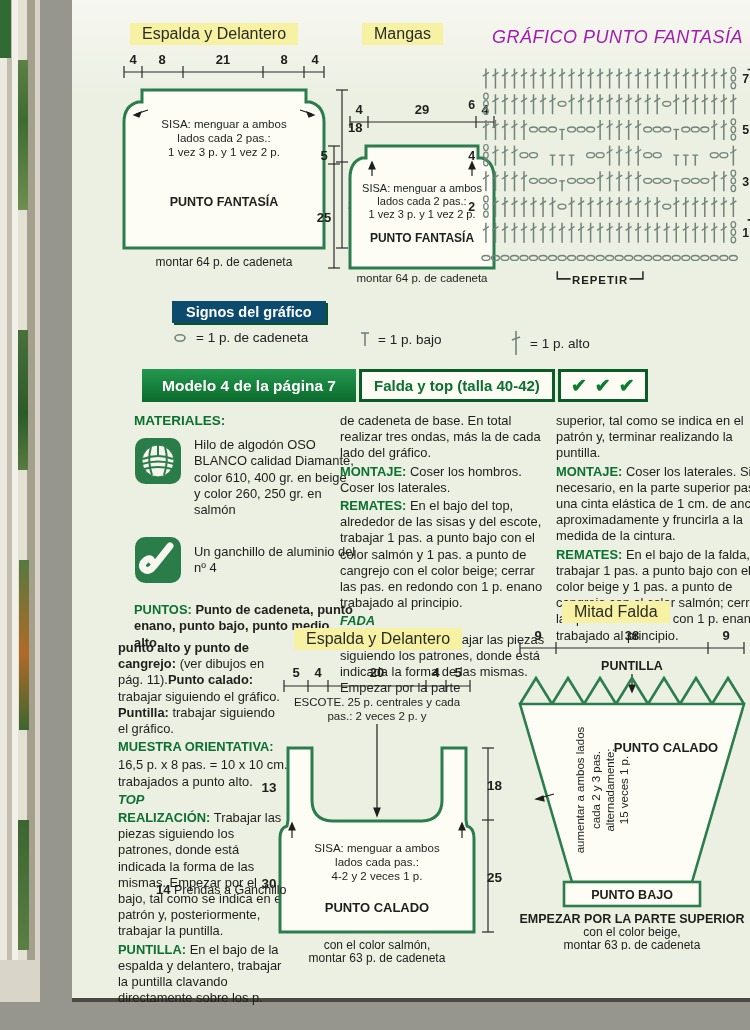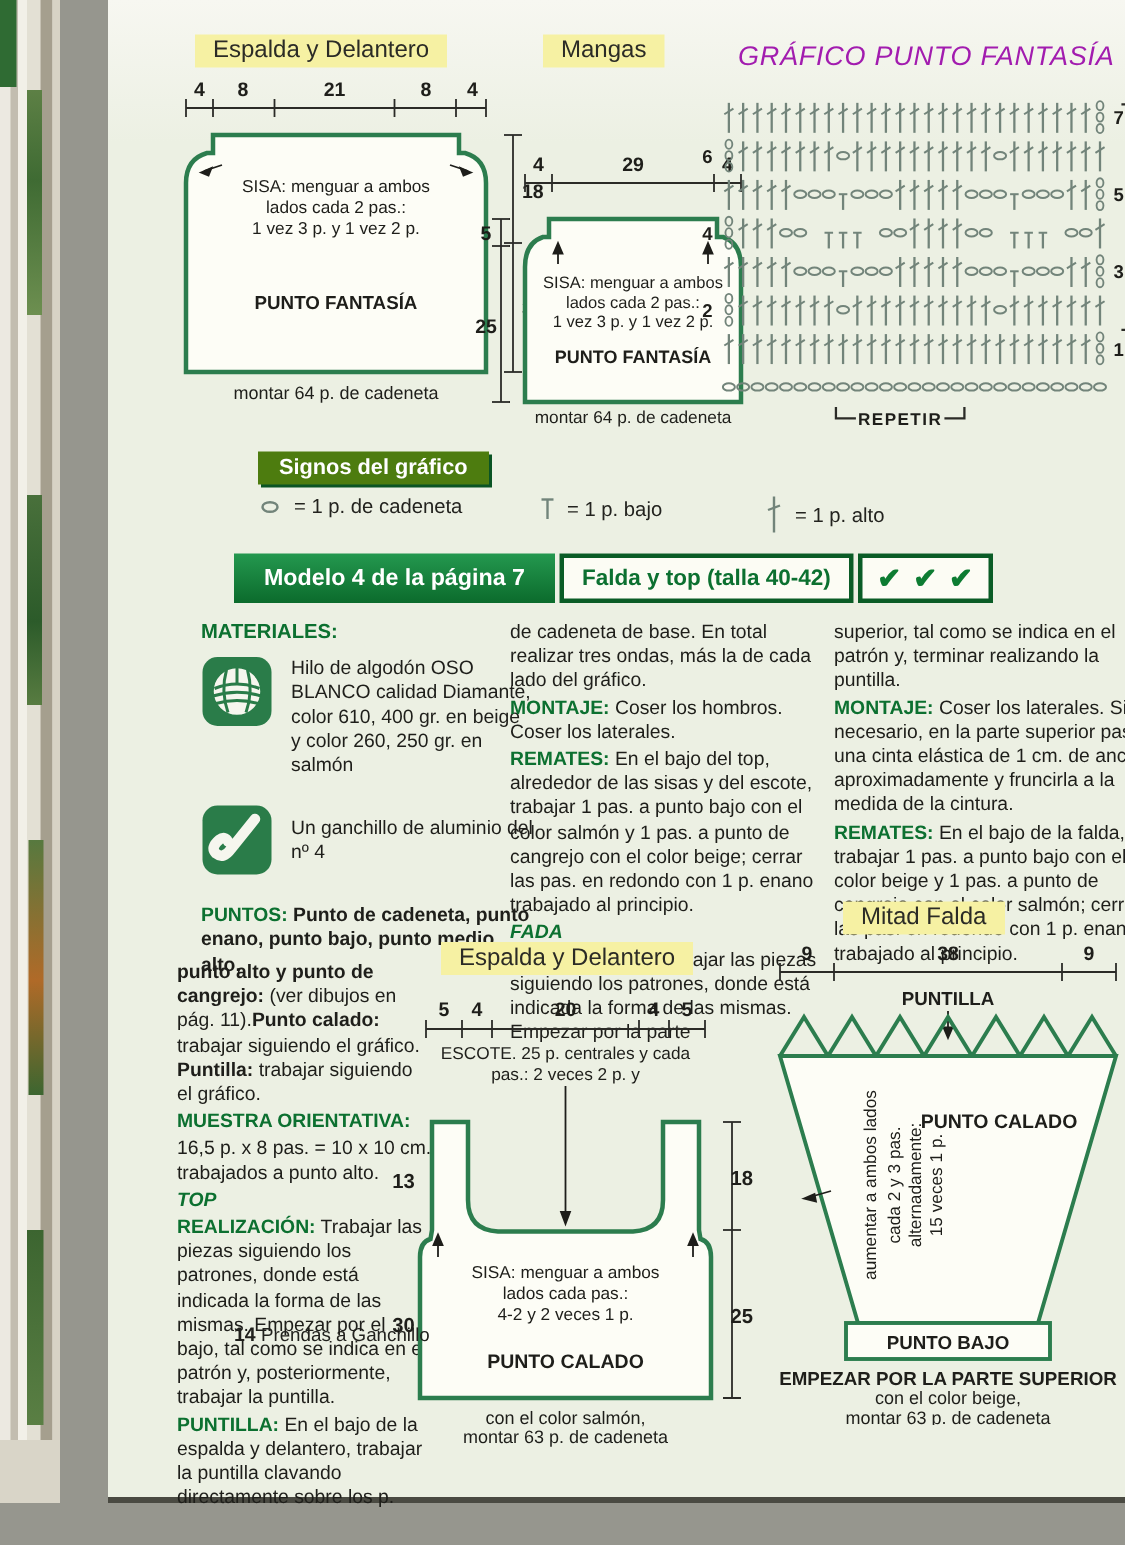--- a/index.html
+++ b/index.html
@@ -8,24 +8,24 @@
   
   .stack{position:absolute;left:0;top:0;width:40px;height:1002px;background:#e9e6dd;overflow:hidden;}
   .strip{position:absolute;top:0;height:100%;}
   .patch{position:absolute;}
   
   .page{position:absolute;left:40px;top:0;width:702px;height:998px;background:#ecf0e3;box-shadow:0 4px 0 #4a4a42;margin-left:32px;}
   .pagetop{position:absolute;left:0;top:0;width:100%;height:95px;background:linear-gradient(#f7f7f1,#ecf0e3);}
   .ylabel{position:absolute;background:#f6f1a3;color:#2b2b26;font-size:16px;padding:2px 12px;white-space:nowrap;}
   .charttitle{position:absolute;color:#a21caf;font-weight:normal;font-style:italic;font-size:18px;letter-spacing:.5px;white-space:nowrap;}
   
-  .sigbox{position:absolute;left:100px;top:301px;background:#4d7c0f;color:#fff;font-weight:bold;font-size:14.5px;padding:3px 14px;box-shadow:2px 2px 0 #0a5424;}
+  .sigbox{position:absolute;left:100px;top:301px;background:#0c4a6e;color:#fff;font-weight:bold;font-size:14.5px;padding:3px 14px;box-shadow:2px 2px 0 #0a5424;}
   .sigitem{position:absolute;top:330px;display:flex;align-items:center;gap:8px;font-size:13.5px;color:#23231f;}
   
-  .modelbar{position:absolute;left:84px;top:369px;display:flex;align-items:stretch;height:33px;}
+  .modelbar{position:absolute;left:70px;top:369px;display:flex;align-items:stretch;height:33px;}
   .modelbar .seg1{background:linear-gradient(#24984f,#0b6b2c);color:#fff;font-weight:bold;font-size:15.5px;display:flex;align-items:center;padding:0 20px;}
   .modelbar .seg2{background:#fcfcf4;border:3px solid #0a5c26;color:#0c7030;font-weight:bold;font-size:15px;display:flex;align-items:center;padding:0 12px;margin-left:3px;}
   .modelbar .seg3{background:#fcfcf4;border:3px solid #0a5c26;display:flex;align-items:center;gap:8px;padding:0 10px;margin-left:3px;color:#0d7c32;font-size:19px;font-weight:bold;}
   
   .col{position:absolute;font-size:12.9px;line-height:16.2px;color:#1e1e1a;}
   .col p{margin:0 0 2px 0;}
   b.g{color:#0c7030;}
   .gi{color:#0c7030;font-weight:bold;font-style:italic;}
   .ghead{color:#0c7030;font-weight:bold;}
   .mat-item{display:flex;gap:12px;margin-bottom:18px;align-items:flex-start;}

